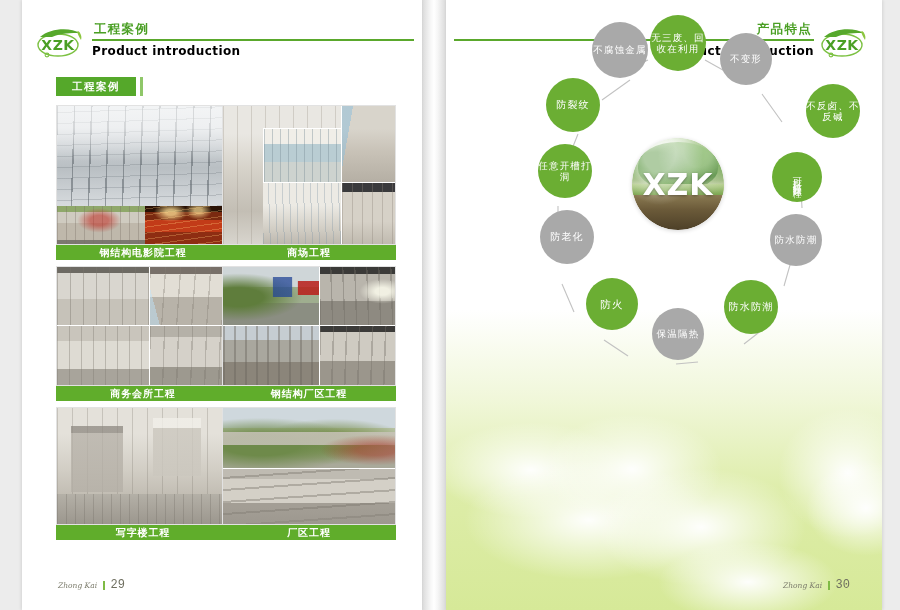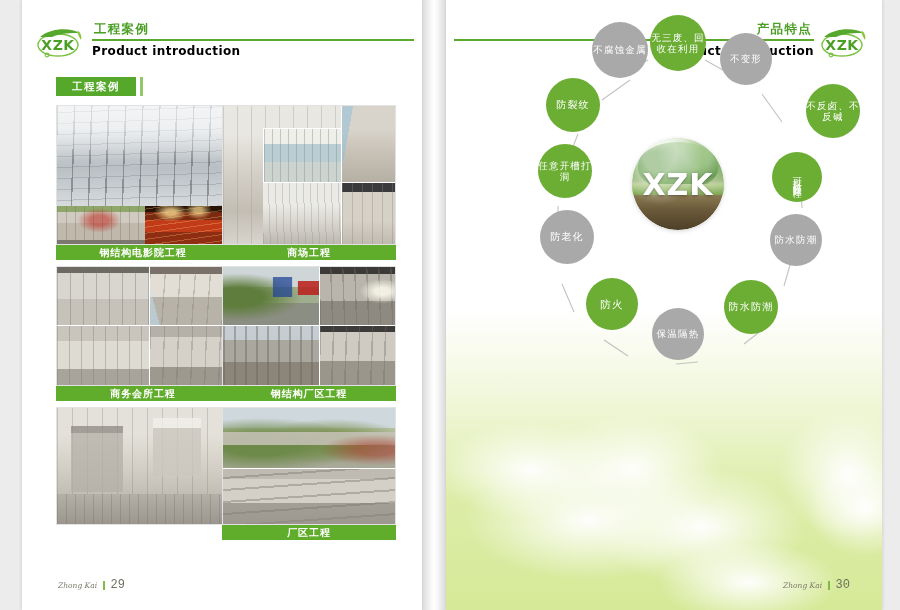--- a/index.html
+++ b/index.html
@@ -252,20 +252,21 @@
             <i style="background:linear-gradient(to bottom,#8d8880 0 10%,#b4afa6 10% 100%);opacity:.75;"></i>
           </div>
           <div class="sub" style="left:96px;top:10px;width:48px;height:58px;">
             <i style="background:linear-gradient(to bottom,#f1efe9 0 18%,#cbc7be 18% 100%);opacity:.8;"></i>
           </div>
           <div class="sub" style="left:0;top:86px;width:174px;height:32px;">
             <i style="background:linear-gradient(to bottom,#b4b0a7,#9a958c);"></i>
             <i style="background:repeating-linear-gradient(90deg,rgba(110,105,97,.3) 0 1.2px,rgba(255,255,255,0) 1.2px 9px);"></i>
           </div>
         </div>
+        <div class="cap">写字楼工程</div>
       </div>
 
       <div class="cell">
         <div class="photo h3">
           <div class="sub" style="left:0;top:0;width:174px;height:60px;">
             <i style="background:linear-gradient(to bottom,#cfd8dd 0 34%,#b9c3a6 34% 58%,#a9a99a 58% 100%);"></i>
             <i style="background:radial-gradient(ellipse at 22% 62%, #6e8a4a 0 20%, rgba(110,138,74,0) 52%),
                                  radial-gradient(ellipse at 64% 56%, #7d9355 0 16%, rgba(125,147,85,0) 48%);"></i>
             <i style="background:linear-gradient(180deg,rgba(200,195,185,0) 0 40%,rgba(200,195,185,.85) 40% 62%,rgba(200,195,185,0) 62% 100%);"></i>
             <i style="background:radial-gradient(ellipse at 88% 70%, rgba(170,60,45,.55) 0 9%, rgba(170,60,45,0) 26%);"></i>

